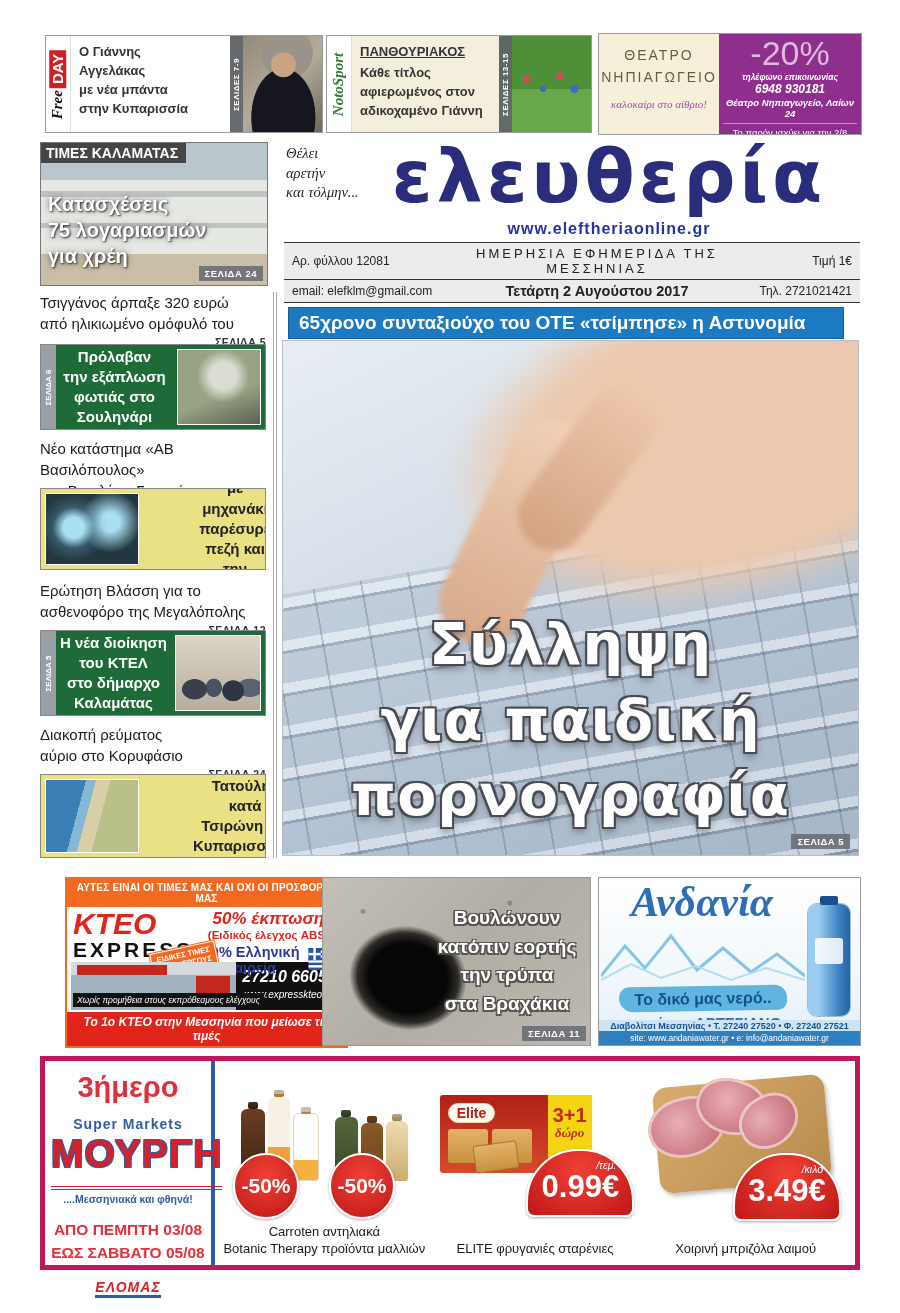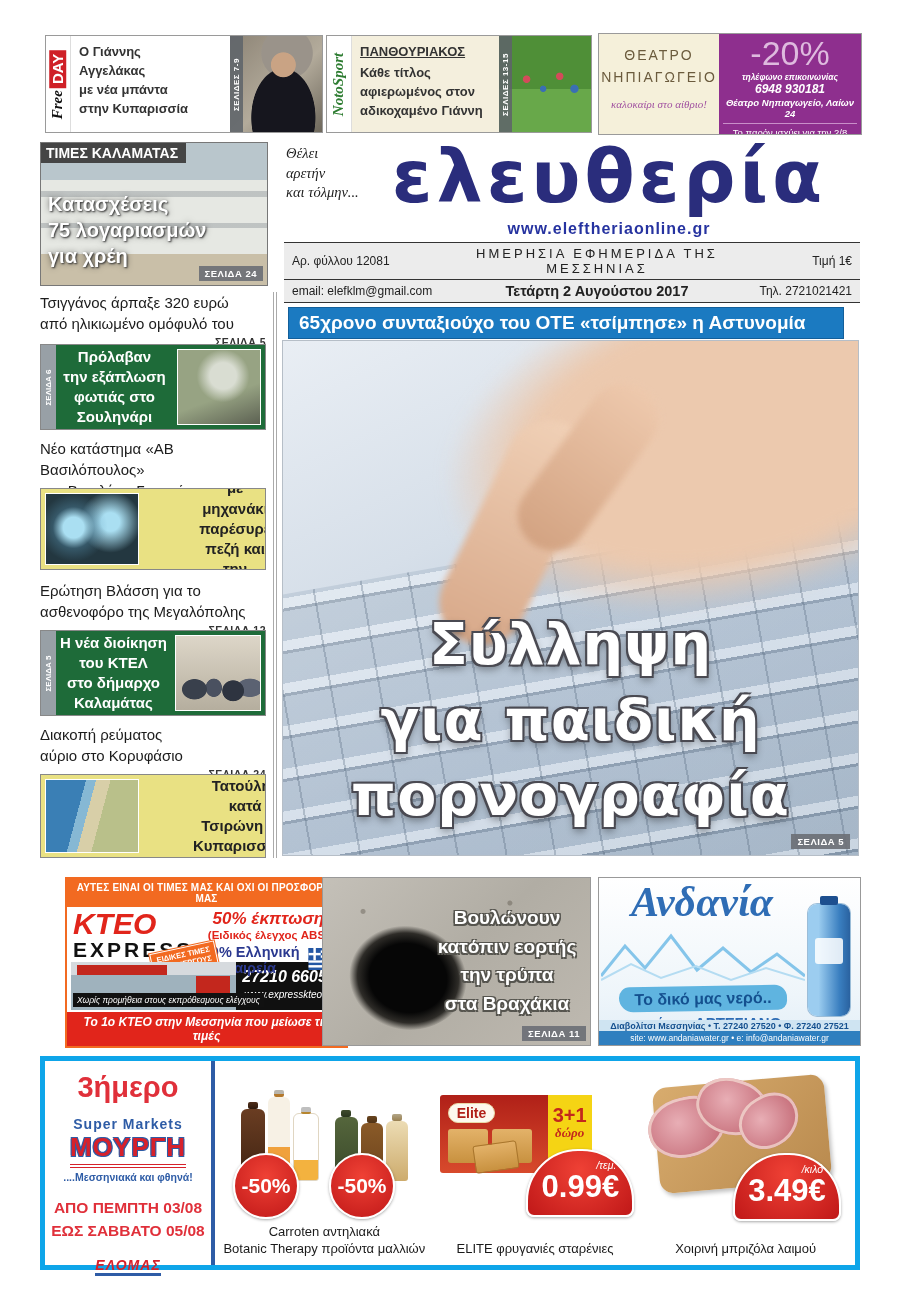--- a/index.html
+++ b/index.html
@@ -148,25 +148,25 @@
   .an-brush{position:absolute;left:20px;top:108px;width:168px;height:25px;background:#5fb4e0;border-radius:12px 14px 10px 16px;transform:rotate(-1deg);display:flex;align-items:center;justify-content:center;}
   .an-line1{color:#14508f;font-weight:bold;font-size:16px;}
   .an-line2{position:absolute;left:0;top:136px;width:206px;text-align:center;color:#2f6db5;font-weight:bold;font-size:15px;}
   .an-bottle{position:absolute;right:10px;top:26px;width:42px;height:112px;border-radius:9px;background:linear-gradient(90deg,#9ccdf0 0 25%,#3a7fc0 75%,#2a62a0);box-shadow:0 0 0 1px #9bbdd8;}
   .an-cap{position:absolute;left:12px;top:-8px;width:18px;height:9px;background:#1d4f8f;border-radius:2px;}
   .an-label{position:absolute;left:7px;top:34px;width:28px;height:26px;background:rgba(255,255,255,.85);border-radius:3px;}
   .an-strip1{position:absolute;left:0;right:0;bottom:13px;background:#cfe4f2;color:#14508f;font-weight:bold;font-size:9px;text-align:center;padding:1px 0;}
   .an-strip2{position:absolute;left:0;right:0;bottom:0;background:#2f7fbf;color:#fff;font-size:8.5px;text-align:center;padding:2px 0;}
 
   
-  .bottomad{position:absolute;left:40px;top:1056px;width:820px;height:214px;border:5px solid #0ea5e9;background:#fff;display:flex;box-sizing:border-box;}
+  .bottomad{position:absolute;left:40px;top:1056px;width:820px;height:214px;border:5px solid #be185d;background:#fff;display:flex;box-sizing:border-box;}
   .mourgi{width:170px;flex:none;border-right:4px solid #2e5ca6;text-align:center;padding:10px 6px;box-sizing:border-box;}
   .mg-days{color:#e0303a;font-size:29px;font-weight:bold;}
   .mg-top{color:#2e5ca6;font-weight:bold;font-size:14px;letter-spacing:1px;margin-top:12px;}
-  .mg-brand{display:inline-block;color:#d6212b;font-weight:bold;font-size:26px;letter-spacing:1px;border-bottom:4px double #d6212b;padding-bottom:1px;
+  .mg-brand{display:inline-block;color:#d6212b;font-weight:bold;font-size:39px;letter-spacing:1px;border-bottom:4px double #d6212b;padding-bottom:10px;
       text-shadow:-1px -1px 0 #2e5ca6,1px -1px 0 #2e5ca6,-1px 1px 0 #2e5ca6,1px 1px 0 #2e5ca6;}
   .mg-tag{color:#2e5ca6;font-size:10.5px;font-weight:bold;margin-top:3px;}
   .mg-dates{color:#e0303a;font-weight:bold;font-size:15.5px;line-height:1.5;margin-top:13px;}
   .mg-logo{display:inline-block;margin-top:14px;color:#d6212b;font-weight:bold;font-style:italic;font-size:14px;border-bottom:3px solid #2e5ca6;letter-spacing:1px;}
   .products{flex:1;display:flex;padding:6px 4px 4px;}
   .prod{flex:1;position:relative;}
   .prod-caption{position:absolute;left:0;right:0;bottom:3px;text-align:center;font-size:13px;color:#1a1a1a;line-height:1.35;}
   .shelf{position:absolute;top:16px;left:4px;right:4px;height:98px;display:flex;align-items:flex-end;justify-content:center;gap:3px;}
   .bt{border-radius:6px 6px 3px 3px;position:relative;flex:none;}
   .bt:after{content:"";position:absolute;left:28%;top:-7px;width:44%;height:7px;background:inherit;border-radius:2px;filter:brightness(.75);}

